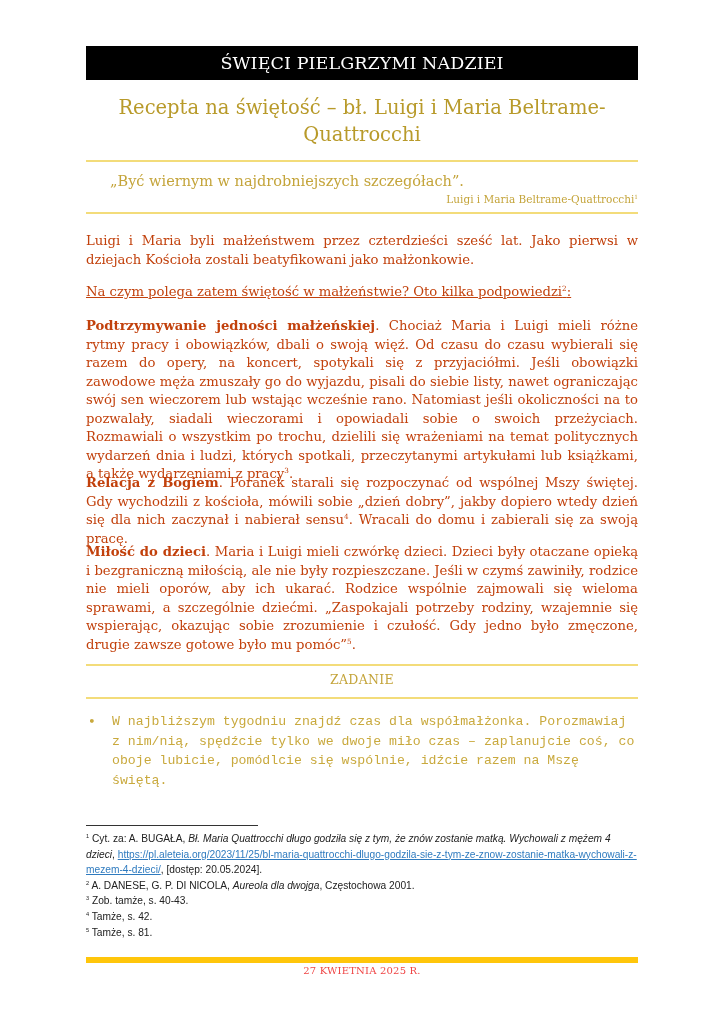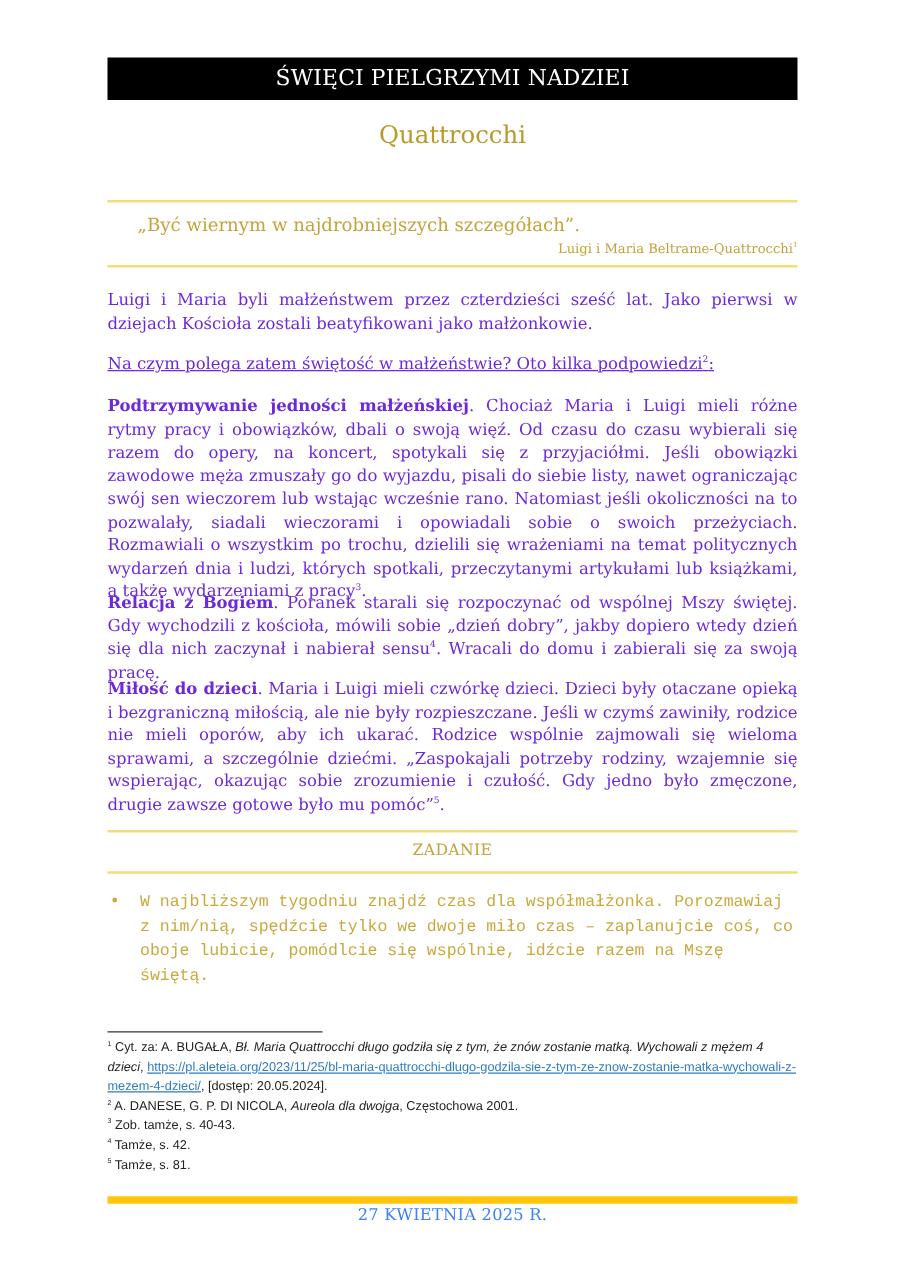--- a/index.html
+++ b/index.html
@@ -24,21 +24,21 @@
       white-space: nowrap;
       margin-left: 22px;
     }
     .quote-author {
       position: absolute; top: 192px; right: 0; color: #c4a43a; font-size: 10.5px; line-height: 14px;
       white-space: nowrap;
     }
     sup { font-size: 0.55em; vertical-align: super; line-height: 0; }
     .body-text {
       position: absolute; left: 0; width: 552px; font-size: 13.2px; line-height: 18.5px;
-      text-align: justify; color: #6d28d9;
+      text-align: justify; color: #c2410c;
     }
     .body-text b { font-weight: bold; }
     .task-label {
       position: absolute; top: 672px; left: 0; width: 552px; text-align: center;
       color: #c4a43a; font-size: 12.5px; letter-spacing: 0.3px;
     }
     .task-item {
       position: absolute; top: 712px; left: 0; width: 552px; color: #c9a93d;
       font-size: 13.2px; line-height: 19.5px; display: flex;
     }
@@ -49,33 +49,34 @@
       position: absolute; top: 831px; left: 0; width: 552px;
       font-family: "Liberation Sans", "DejaVu Sans", sans-serif;
       font-size: 10.2px; line-height: 15.6px; color: #222;
     }
     .footnotes .fn { margin: 0; }
     .footnotes a { color: #2f7bbf; text-decoration: underline; }
     .footnotes i { font-style: italic; }
     .bottom-bar { position: absolute; top: 957px; left: 0; width: 552px; height: 6px; background: #ffc60b; }
     .date {
       position: absolute; top: 965px; left: 0; width: 552px; text-align: center;
-      font-size: 13px; color: #3b82f6; letter-spacing: 0.2px;
+      font-size: 10px; color: #ef4444; letter-spacing: 0.2px;
     }
   </style>
 </head>
 <body>
 
 <div class="page">
 
   <div class="banner">
     <span>ŚWIĘCI PIELGRZYMI NADZIEI</span>
   </div>
 
   <div class="title">
+    <div>Recepta na świętość – bł. Luigi i Maria Beltrame-</div>
     <div>Quattrocchi</div>
   </div>
 
   <div class="hr-gold" style="top:160px;"></div>
 
   <div class="quote">„Być wiernym w najdrobniejszych szczegółach”.</div>
   <div class="quote-author"><span>Luigi i Maria Beltrame-Quattrocchi</span><sup>1</sup></div>
 
   <div class="hr-gold" style="top:212px;"></div>
 

